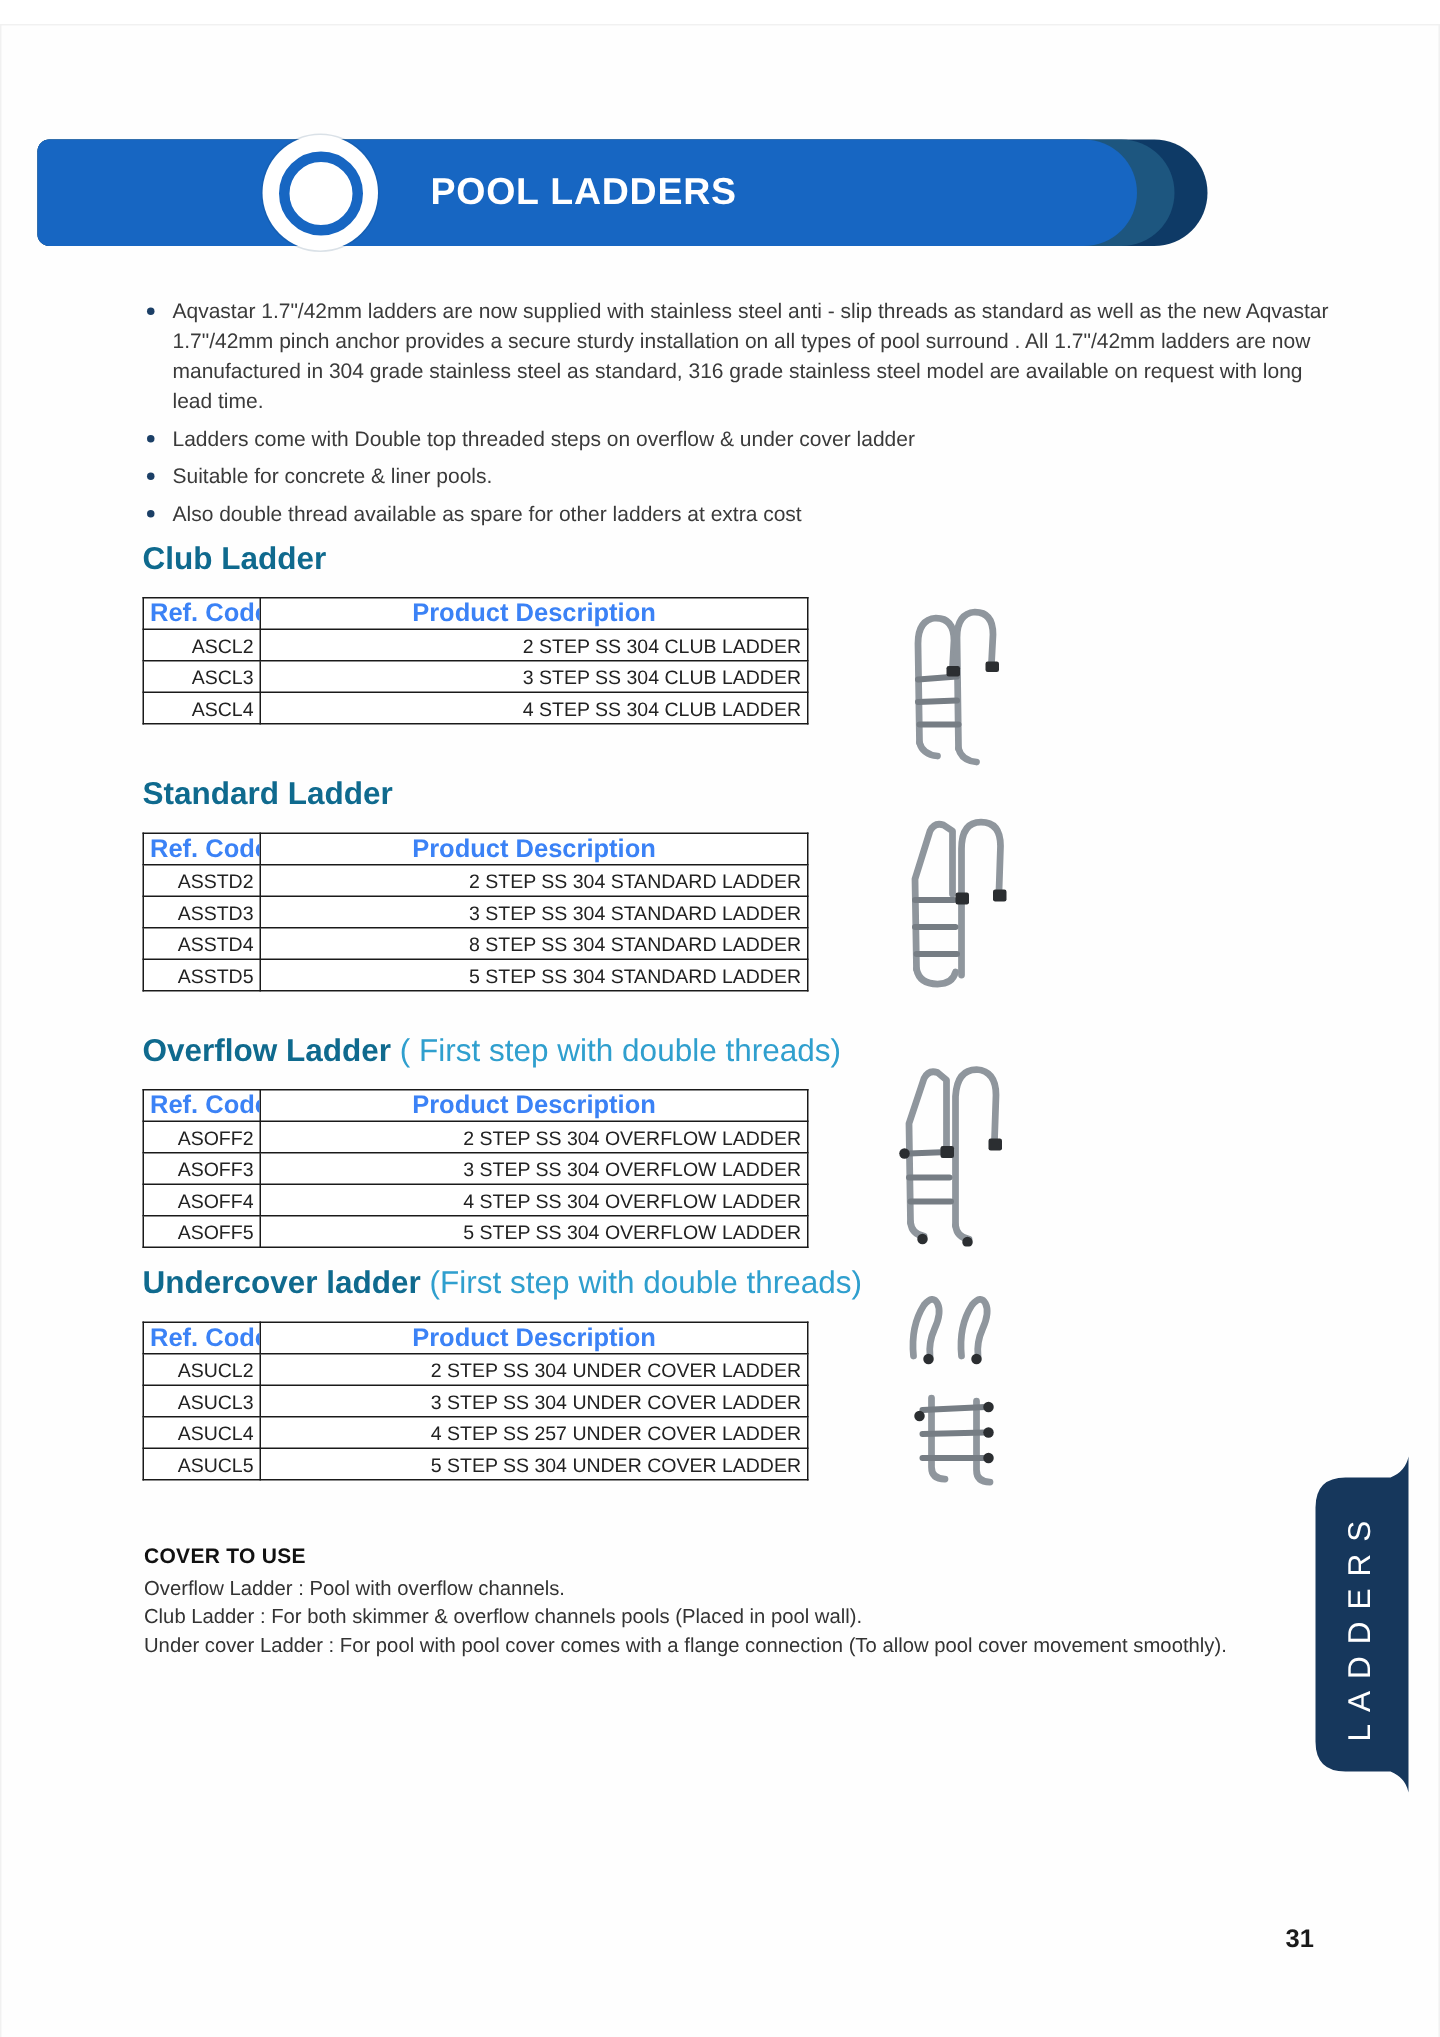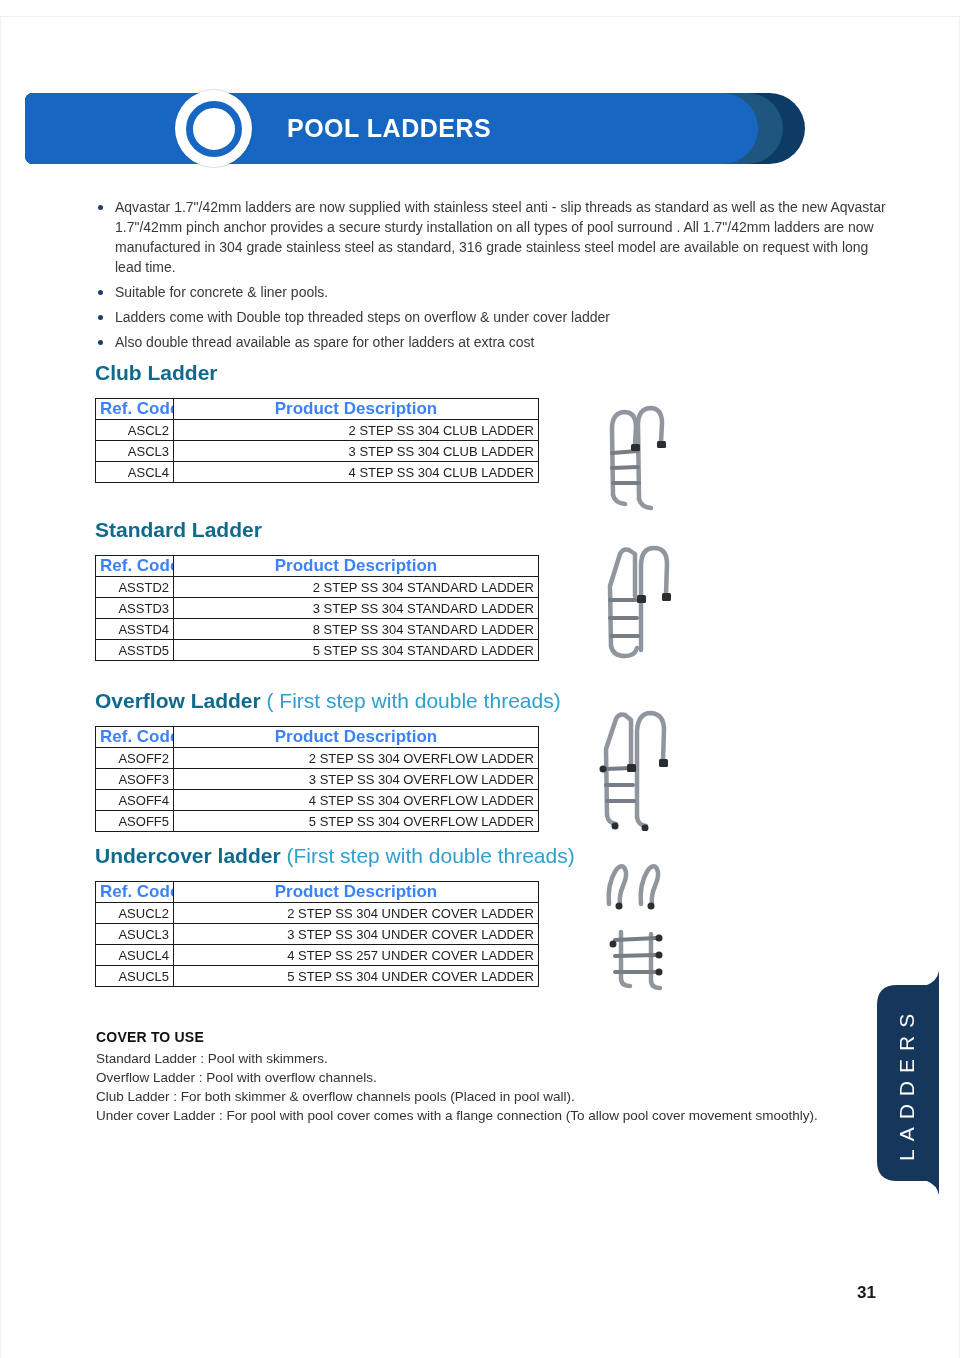--- a/index.html
+++ b/index.html
@@ -96,25 +96,25 @@
     <div class="banner-circle-inner"></div>
   </div>
 
   <div class="bullets">
     <div class="bullet">
       <span class="bullet-dot"></span>
       <span>Aqvastar 1.7"/42mm ladders are now supplied with stainless steel anti - slip threads as standard as well as the new Aqvastar 1.7"/42mm pinch anchor provides a secure sturdy installation on all types of pool surround . All 1.7"/42mm ladders are now manufactured in 304 grade stainless steel as standard, 316 grade stainless steel model are available on request with long lead time.</span>
     </div>
     <div class="bullet">
       <span class="bullet-dot"></span>
-      <span>Suitable for concrete &amp; liner pools.</span>
+      <span>Ladders come with Double top threaded steps on overflow &amp; under cover ladder</span>
     </div>
     <div class="bullet">
       <span class="bullet-dot"></span>
-      <span>Ladders come with Double top threaded steps on overflow &amp; under cover ladder</span>
+      <span>Suitable for concrete &amp; liner pools.</span>
     </div>
     <div class="bullet">
       <span class="bullet-dot"></span>
       <span>Also double thread available as spare for other ladders at extra cost</span>
     </div>
   </div>
 
   <div class="section" style="top:344px;">
     <div class="section-heading">
       <span class="section-title">Club Ladder</span><span class="section-subtitle"></span>
@@ -320,21 +320,20 @@
       <circle cx="52" cy="46" r="3.5"></circle>
       <circle cx="60" cy="78" r="3.5"></circle>
       <circle cx="60" cy="95" r="3.5"></circle>
       <circle cx="60" cy="112" r="3.5"></circle>
       <circle cx="14" cy="84" r="3.5"></circle>
     </g>
   </svg>
 
   <div class="where">
     <div class="where-heading">COVER TO USE</div>
-    <div class="where-line">Standard Ladder : Pool with skimmers.</div>
     <div class="where-line">Overflow Ladder : Pool with overflow  channels.</div>
     <div class="where-line">Club Ladder : For both skimmer &amp; overflow channels pools (Placed in pool wall).</div>
     <div class="where-line">Under cover Ladder : For pool with pool cover comes with a flange connection (To allow pool cover movement smoothly).</div>
   </div>
 
   <div class="side-tab">
     <svg width="68" height="232" viewBox="0 0 68 232">
       <path d="M66 4 Q64 14 54 18 L24 18 Q4 18 4 38 L4 194 Q4 214 24 214 L54 214 Q64 218 66 228 L66 4 Z" fill="#16375c"></path>
     </svg>
     <div class="side-tab-label">LADDERS</div>

